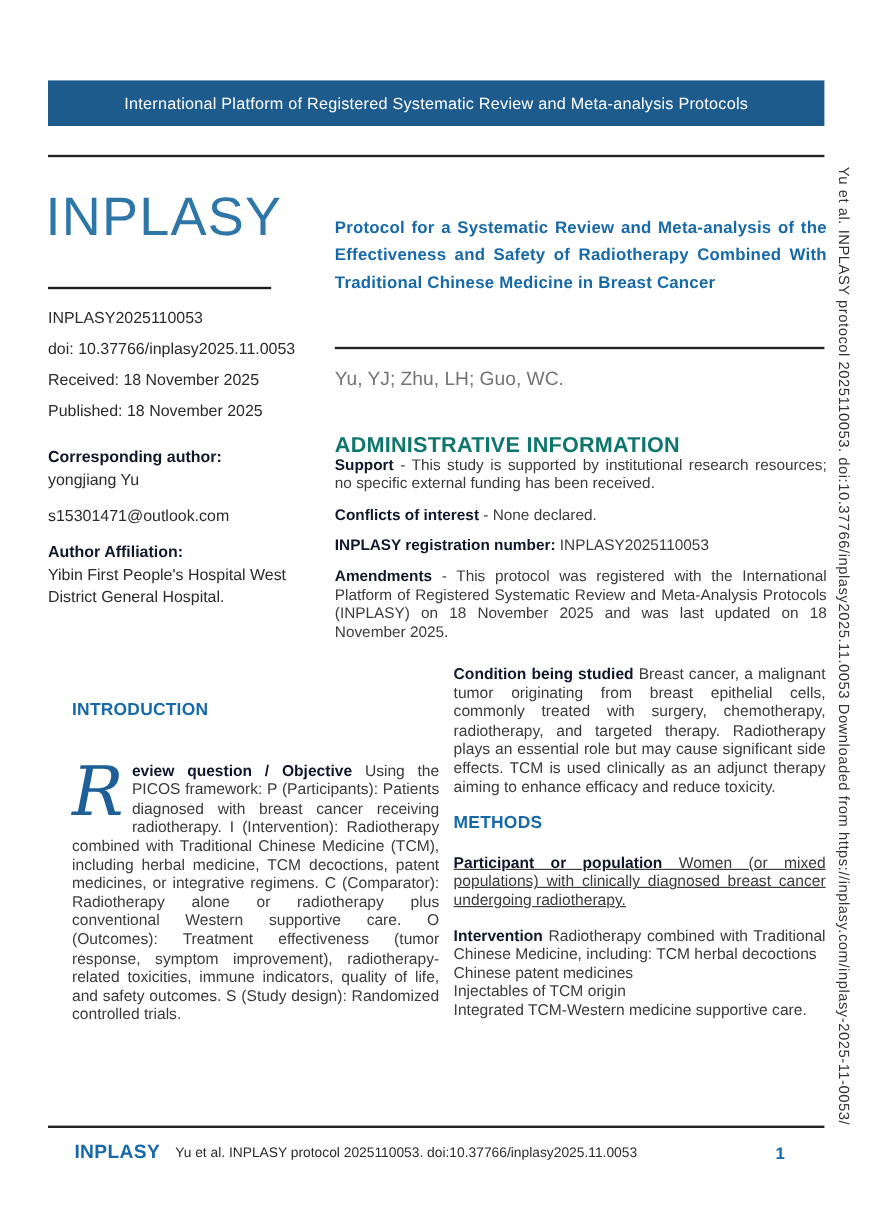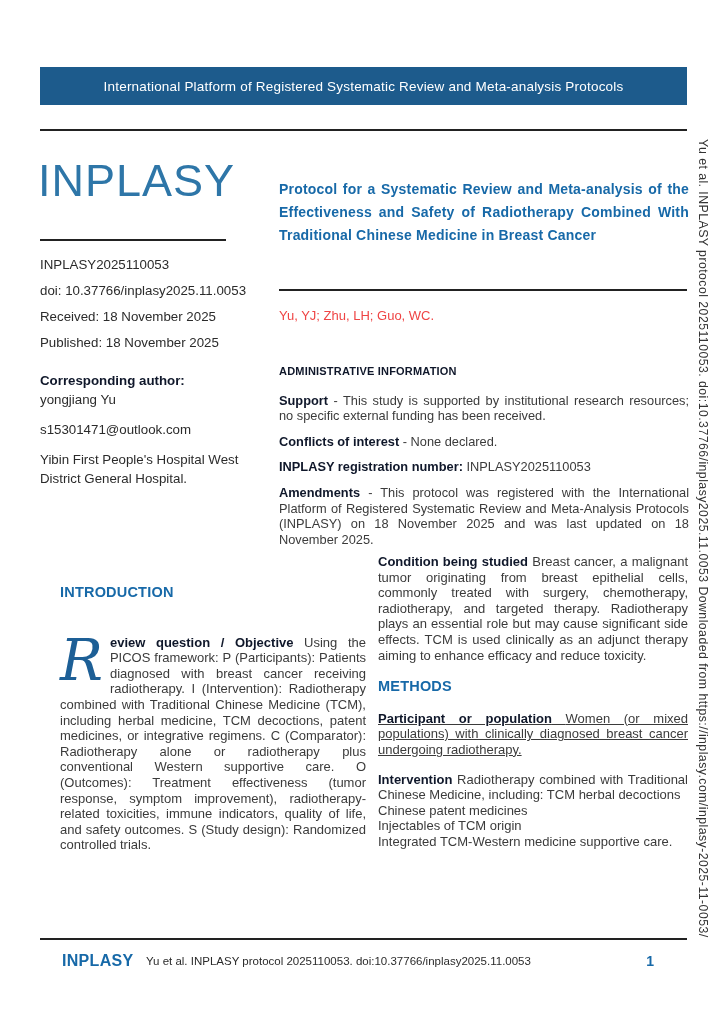--- a/index.html
+++ b/index.html
@@ -36,37 +36,37 @@
   }
 
   .title {
     position:absolute; left:279px; top:178px; width:410px;
     font-size:14px; font-weight:bold; color:#1769a8;
     line-height:23px; text-align:justify; letter-spacing:.2px;
   }
 
   .authors {
     position:absolute; left:279px; top:308px;
-    font-size:13px; color:#ef4444;
+    font-size:16px; color:#737373;
   }
 
   .contact {
     position:absolute; left:40px; top:371px; width:236px;
     font-size:13.3px; line-height:19px; color:#2b2b2b;
   }
   .contact .gap { height:11px; }
 
   .blue-label { color:#0f172a; font-weight:bold; }
 
   .admin {
     position:absolute; left:279px; top:364px; width:410px;
     font-size:12.8px; line-height:15.6px; color:#3b3b3b;
   }
   .admin h2 {
-    font-size:11px; color:#0f172a; letter-spacing:.2px; margin-bottom:13px;
+    font-size:18px; color:#0f766e; letter-spacing:.2px; 
   }
   .admin p { margin-bottom:10px; text-align:justify; }
 
   .col-left {
     position:absolute; left:60px; top:585px; width:306px;
     font-size:13px; line-height:15.6px; text-align:justify; color:#3b3b3b;
   }
   .col-right {
     position:absolute; left:378px; top:554px; width:310px;
     font-size:13px; line-height:15.6px; text-align:justify; color:#3b3b3b;
@@ -133,20 +133,21 @@
   <h1 class="title">Protocol for a Systematic Review and Meta-analysis of the Effectiveness and Safety of Radiotherapy Combined With Traditional Chinese Medicine in Breast Cancer</h1>
   <div class="rule rule-authors"></div>
   <div class="authors">Yu, YJ; Zhu, LH; Guo, WC.</div>
 
   <div class="contact">
     <div class="blue-label">Corresponding author:</div>
     <div>yongjiang Yu</div>
     <div class="gap"></div>
     <div>s15301471@outlook.com</div>
     <div class="gap"></div>
+    <div class="blue-label">Author Affiliation:</div>
     <div>Yibin First People's Hospital West District General Hospital.</div>
   </div>
 
   <div class="admin">
     <h2>ADMINISTRATIVE INFORMATION</h2>
 
     <p><span class="blue-label">Support</span><span> -  </span><span>This study is supported by institutional research resources; no specific external funding has been received.</span></p>
 
 
     <p><span class="blue-label">Conflicts of interest</span><span> - </span><span>None declared.</span></p>

